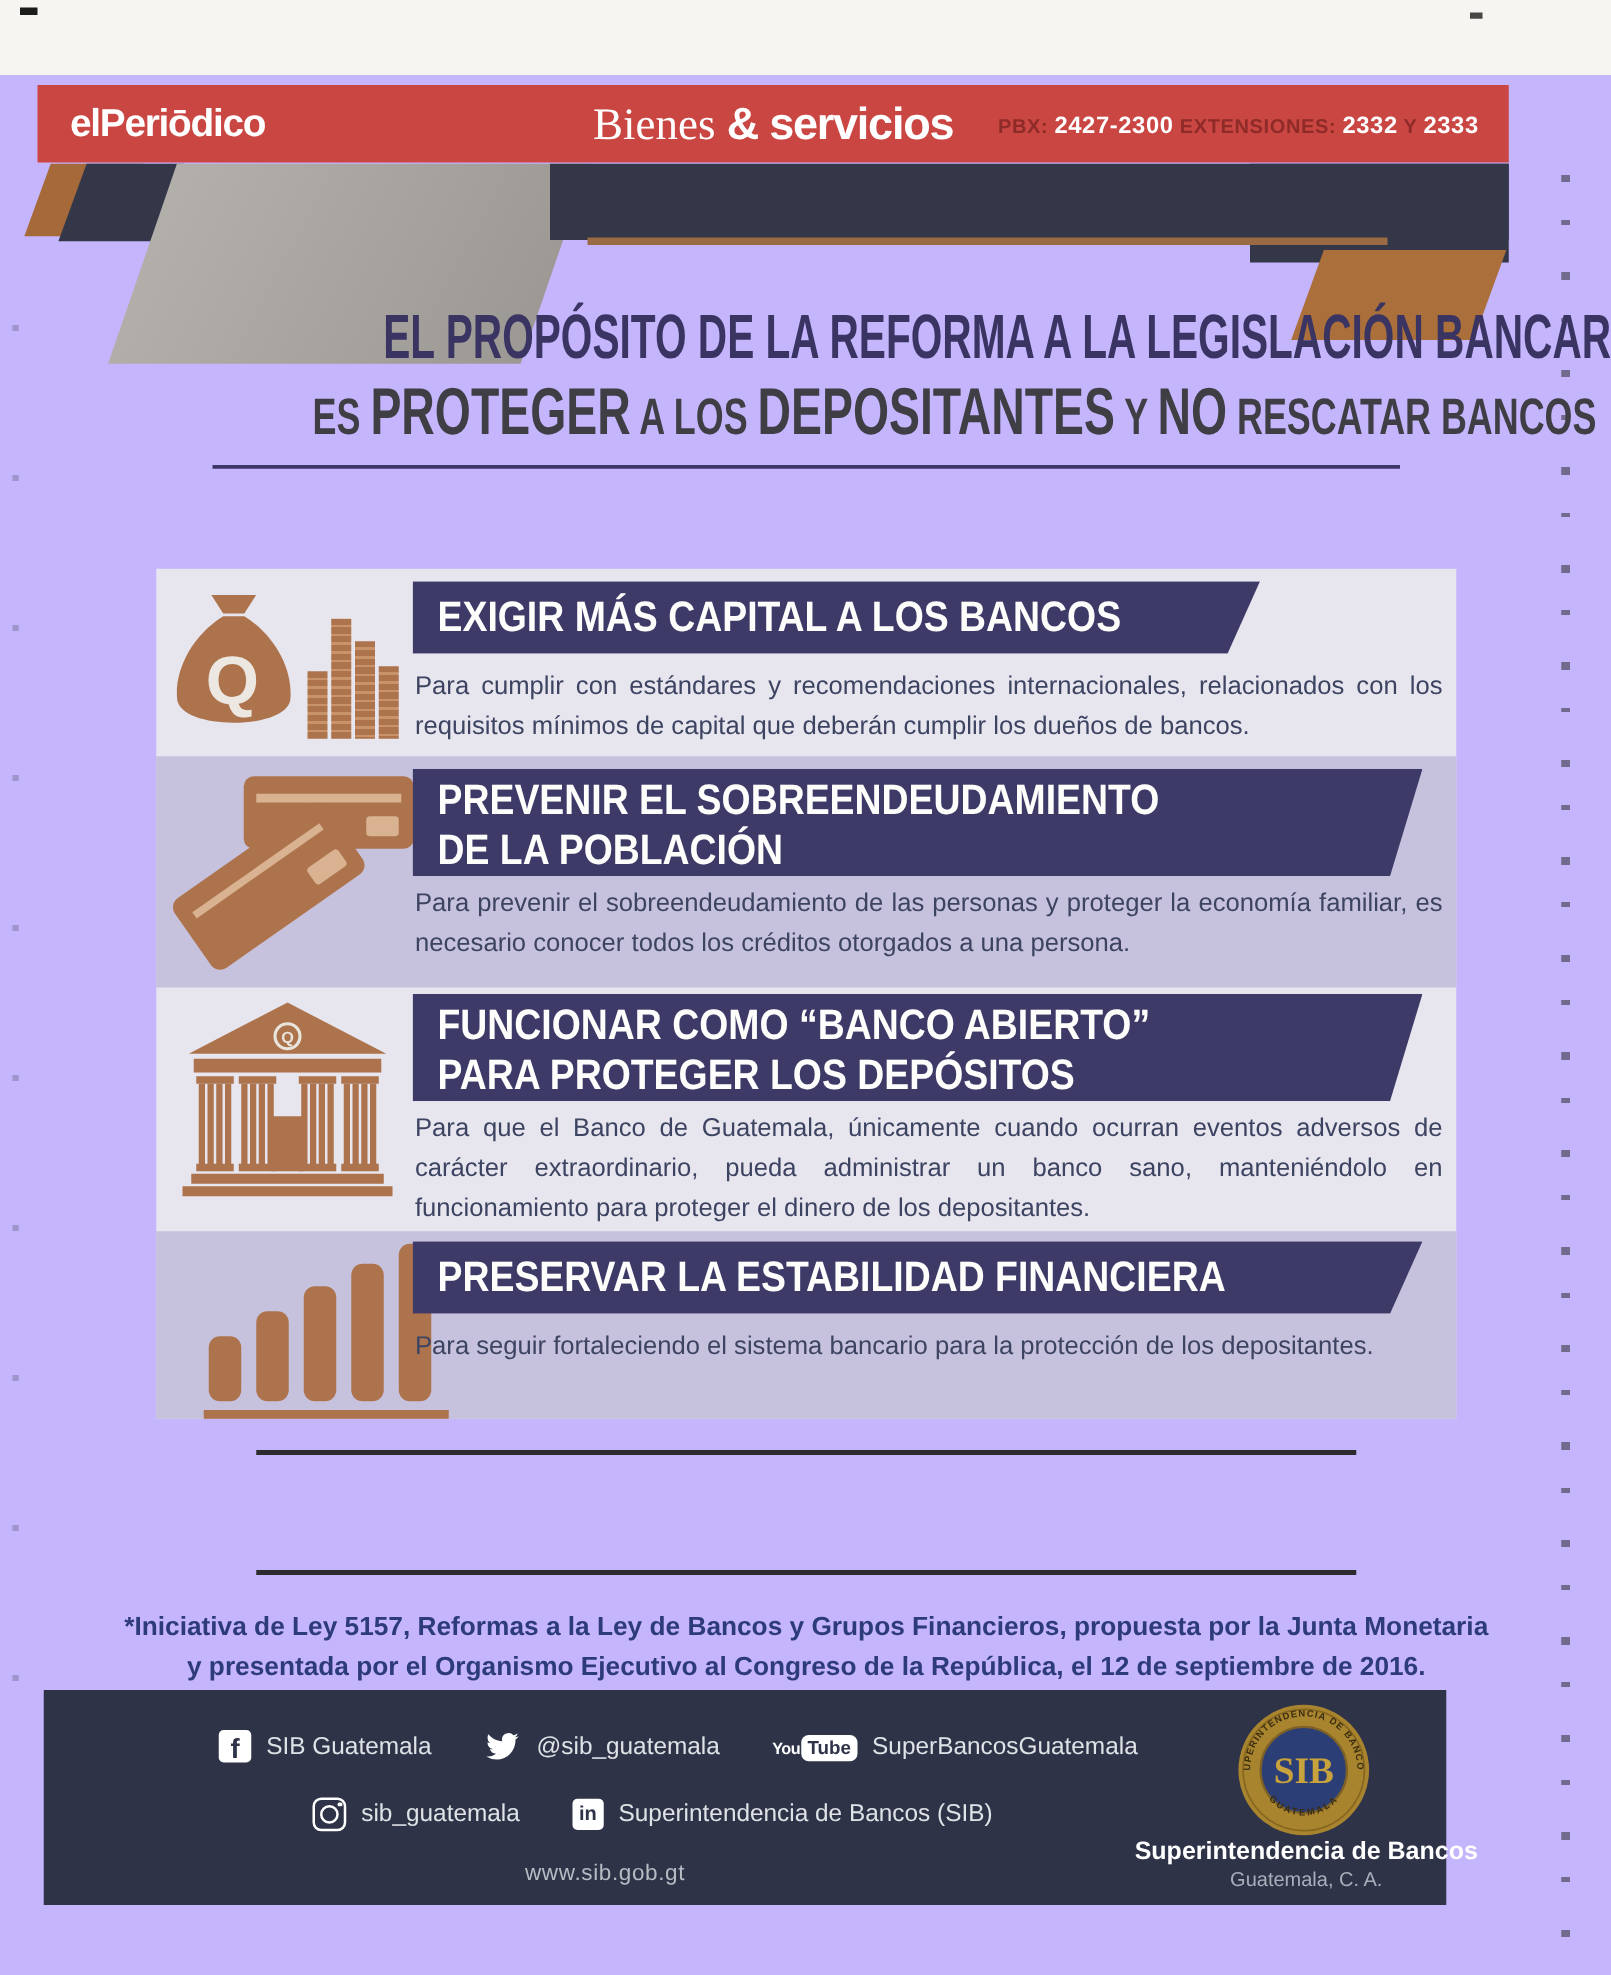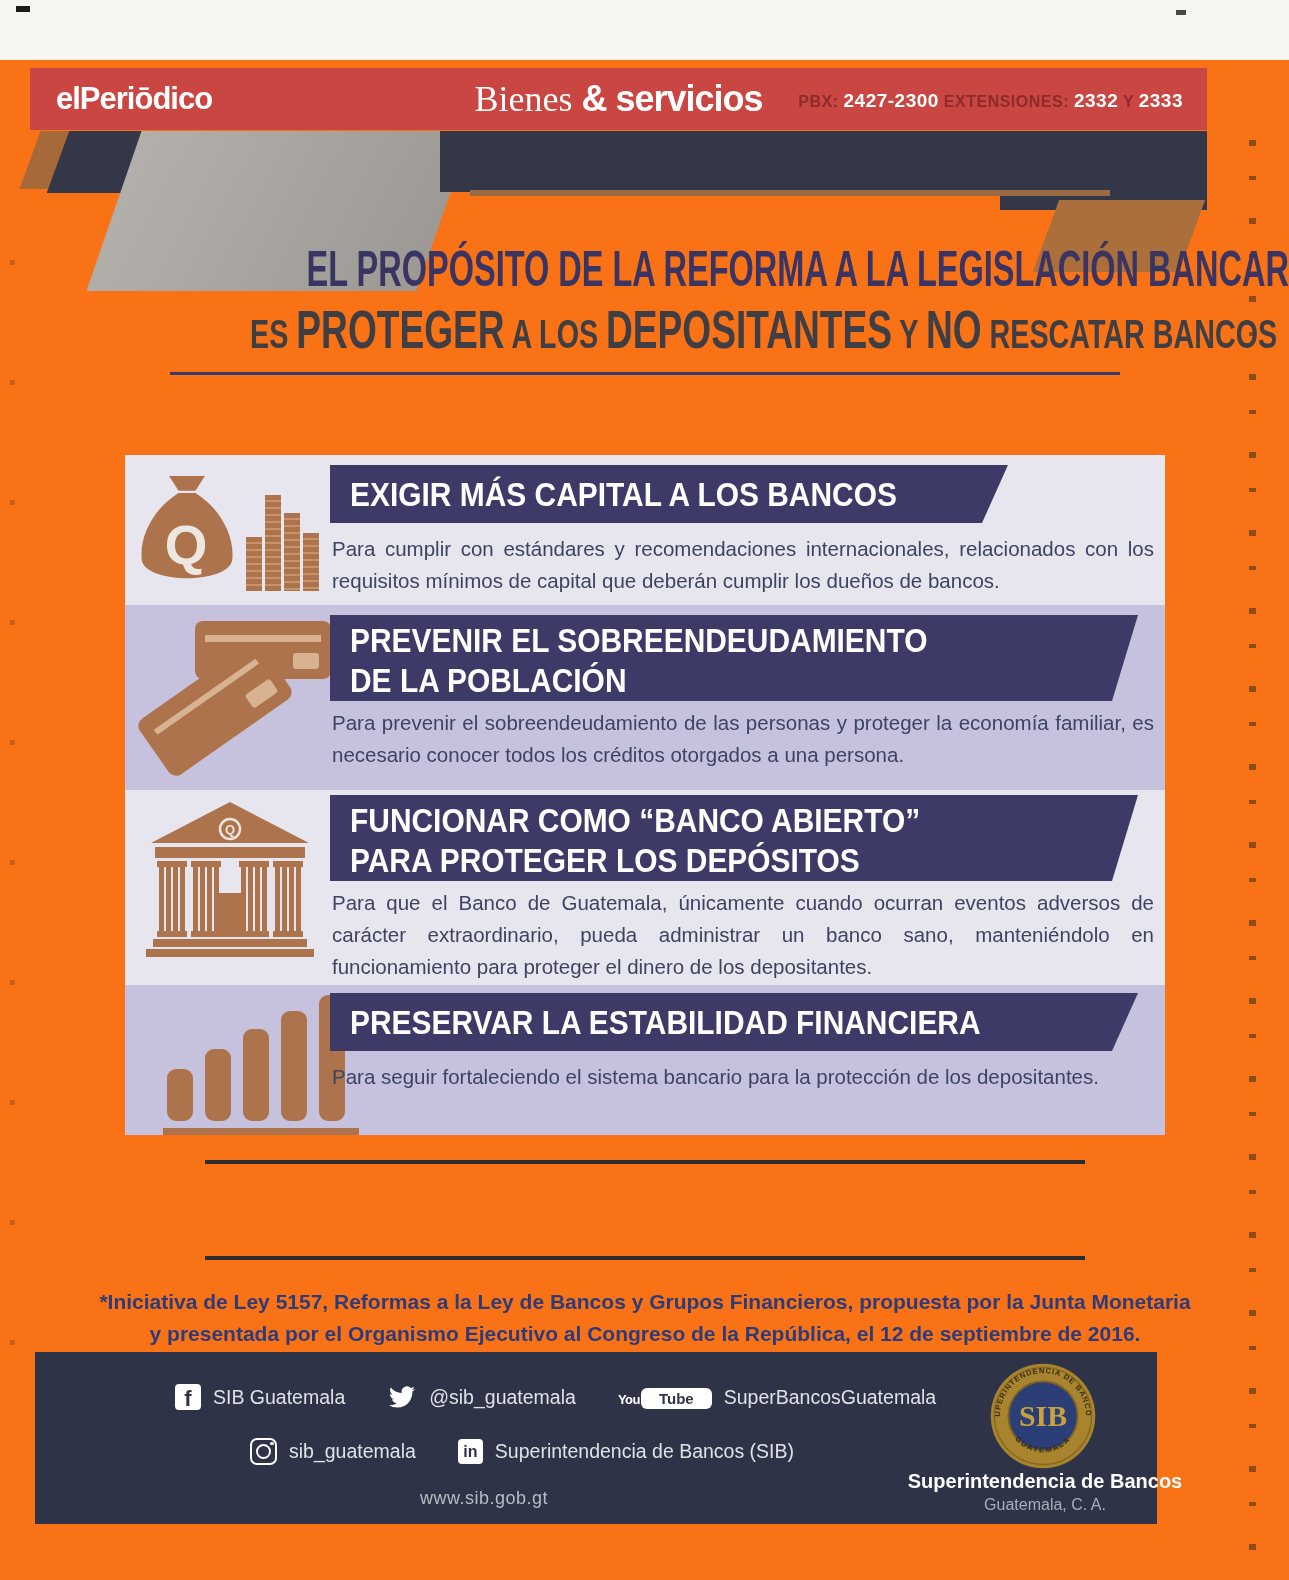--- a/index.html
+++ b/index.html
@@ -1,16 +1,16 @@
 <!DOCTYPE html>
 <html><head>
 <meta charset="utf-8">
 <style>
   html,body{margin:0;padding:0;background:#f6f4f1;}
-  .page{position:relative;width:1289px;height:1580px;background:#f97316;overflow:hidden;
+  .page{position:relative;width:1289px;height:1580px;background:#c4b5fd;overflow:hidden;
         font-family:"Liberation Sans",sans-serif;}
   .page::before{content:"";position:absolute;left:0;top:0;width:100%;height:60px;background:#f7f5f2;}
 
   
   .scan-col-right{position:absolute;left:1249px;top:140px;width:7px;height:1420px;opacity:.5;
     background:repeating-linear-gradient(to bottom,#20201e 0 6px,transparent 6px 36px,#20201e 36px 40px,transparent 40px 78px);}
   .scan-col-left{position:absolute;left:10px;top:260px;width:5px;height:1100px;opacity:.22;
     background:repeating-linear-gradient(to bottom,#20201e 0 5px,transparent 5px 120px);}
   .scan-dot-a{position:absolute;left:16px;top:6px;width:14px;height:6px;background:#1c1c1a;}
   .scan-dot-b{position:absolute;left:1176px;top:10px;width:10px;height:5px;background:#1c1c1a;opacity:.8;}
@@ -101,21 +101,21 @@
 
   
   .footer{position:absolute;left:35px;top:1352px;width:1122px;height:172px;background:#2e3347;color:#dfe2e6;}
   .soc-row{position:absolute;display:flex;align-items:center;gap:12px;font-size:19.5px;}
   .soc-row-1{left:140px;top:32px;}
   .soc-row-2{left:215px;top:86px;}
   .soc-gap{width:18px;}
   .fb{width:26px;height:26px;background:#fff;border-radius:4px;color:#2e3347;font-weight:700;font-size:22px;
       display:flex;align-items:flex-end;justify-content:center;line-height:1;overflow:hidden;}
   .yt-you{font-weight:700;color:#fff;font-size:13px;letter-spacing:-.5px;}
-  .yt-tube{background:#fff;color:#2e3347;font-weight:700;font-size:15px;border-radius:6px;padding:2px 18px;margin-left:1px;}
+  .yt-tube{background:#fff;color:#2e3347;font-weight:700;font-size:15px;border-radius:6px;padding:2px 5px;margin-left:1px;}
   .ig{width:23px;height:23px;border:2.5px solid #fff;border-radius:7px;position:relative;}
   .ig::before{content:"";position:absolute;inset:4px;border:2.5px solid #fff;border-radius:50%;}
   .ig::after{content:"";position:absolute;top:1.5px;right:1.5px;width:3.5px;height:3.5px;background:#fff;border-radius:50%;}
   .li{width:25px;height:25px;background:#fff;border-radius:4px;color:#2e3347;font-weight:700;font-size:16px;
       display:flex;align-items:center;justify-content:center;}
   .website{position:absolute;left:385px;top:136px;font-size:18px;color:#b7bcc4;letter-spacing:.5px;}
   .seal{position:absolute;left:952px;top:8px;width:112px;height:112px;}
   .org{position:absolute;left:860px;top:118px;width:300px;text-align:center;}
   .org-name{font-size:20px;font-weight:700;color:#fff;}
   .org-loc{font-size:16px;color:#a9afba;margin-top:3px;}

